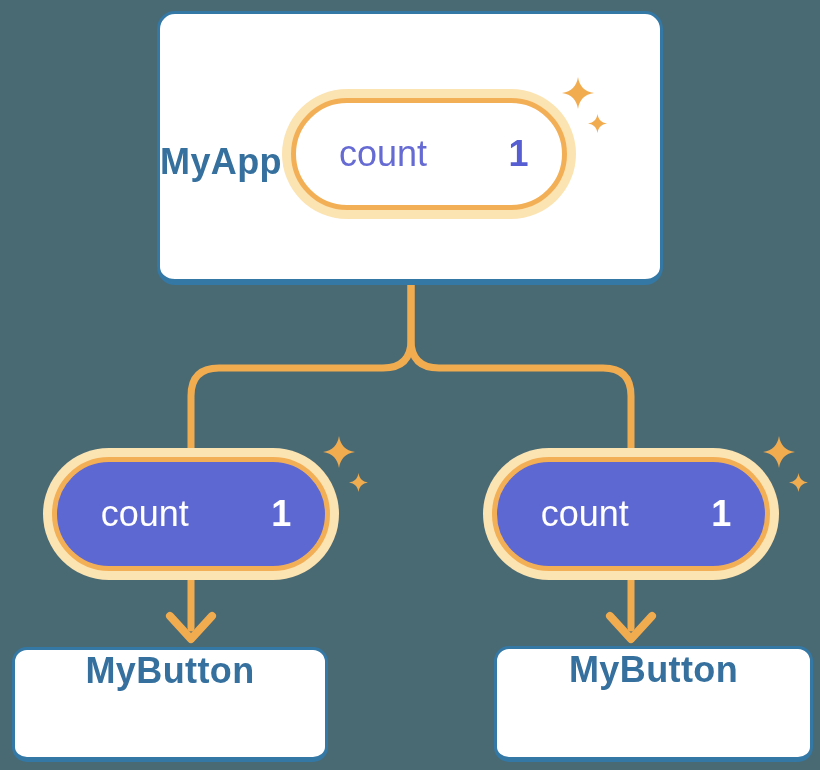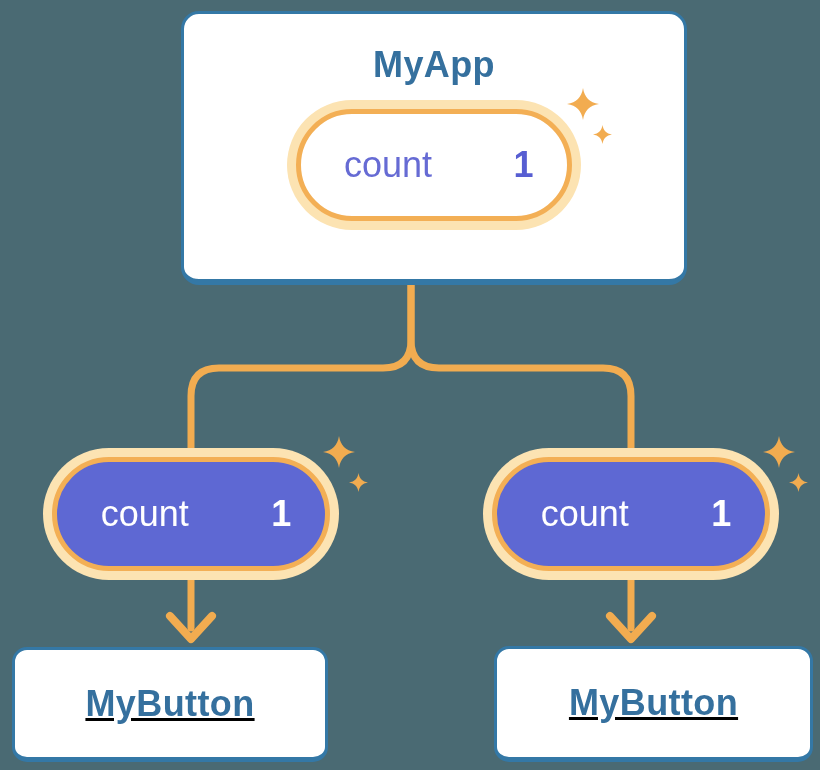--- a/index.html
+++ b/index.html
@@ -22,34 +22,33 @@
     background: #ffffff;
     border: 3px solid #3478A6;
     border-bottom-width: 6px;
     border-radius: 18px;
     box-sizing: border-box;
     z-index: 2;
   }
   .card-root {
     left: 157px; top: 11px;
     width: 506px; height: 274px;
-    display: flex; flex-direction: column; align-items: center; margin-left: 24px;
+    display: flex; flex-direction: row; align-items: center;
   }
   .card-title {
     font-size: 36px;
     font-weight: 600;
     color: #35709E;
     letter-spacing: 0.4px;
   }
   .card-root .card-title { margin-top: 30px; }
   .card-leaf {
-    display: flex; align-items: center; justify-content: center;
+    display: flex; justify-content: center;
     border-bottom-width: 5px;
     border-radius: 15px;
-    text-decoration: underline;
   }
   .card-leaf.pos-left  { left: 12px;  top: 647px; width: 316px; height: 115px; }
   .card-leaf.pos-right { left: 494px; top: 646px; width: 319px; height: 116px; }
 
   
   .pill {
     position: relative;
     border-radius: 999px;
     background: #FCE3B2;
     padding: 9px;

